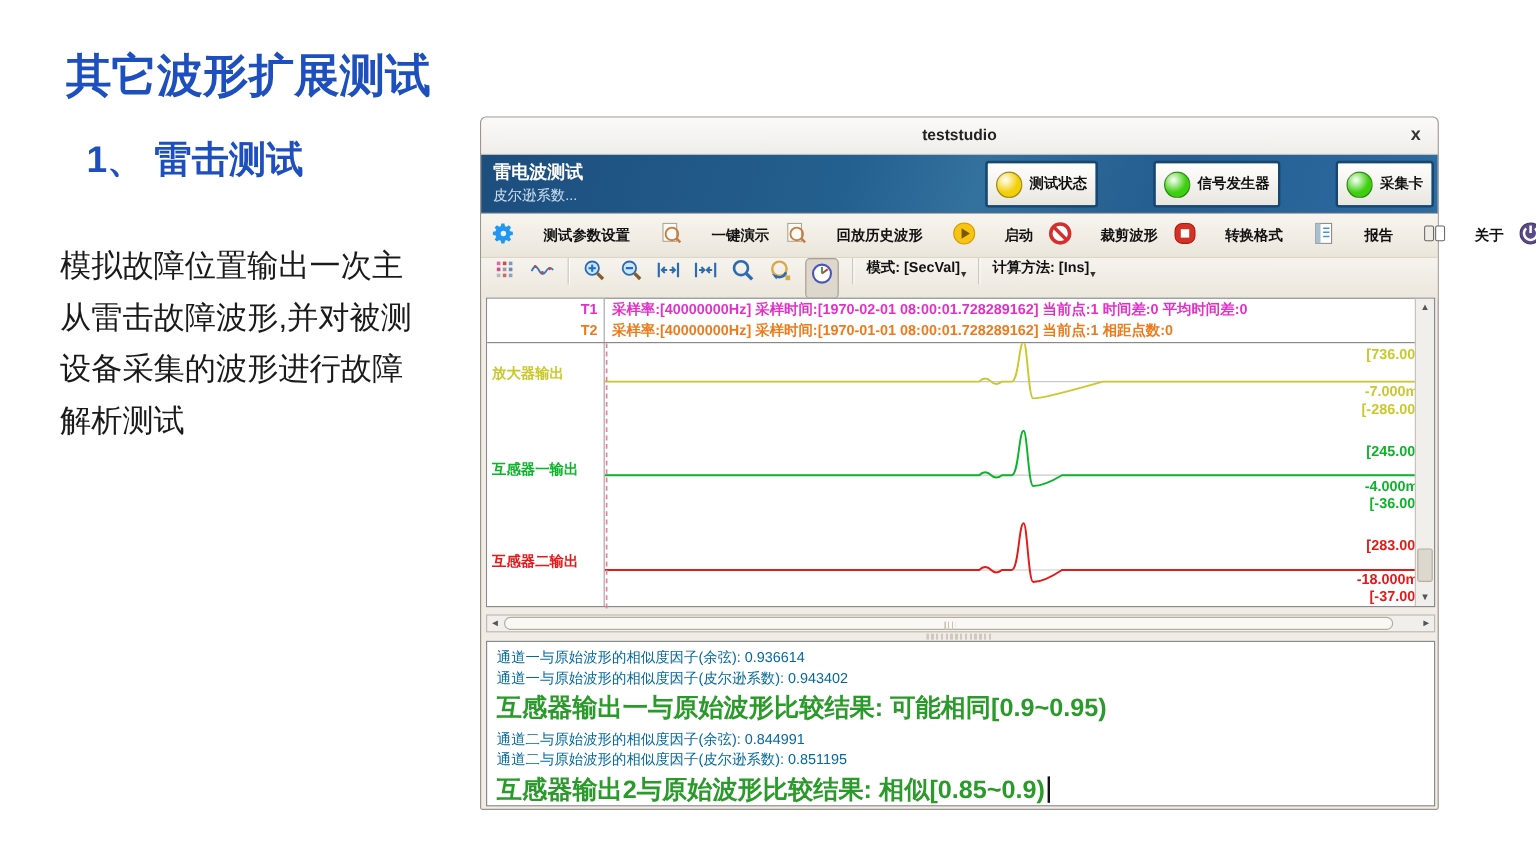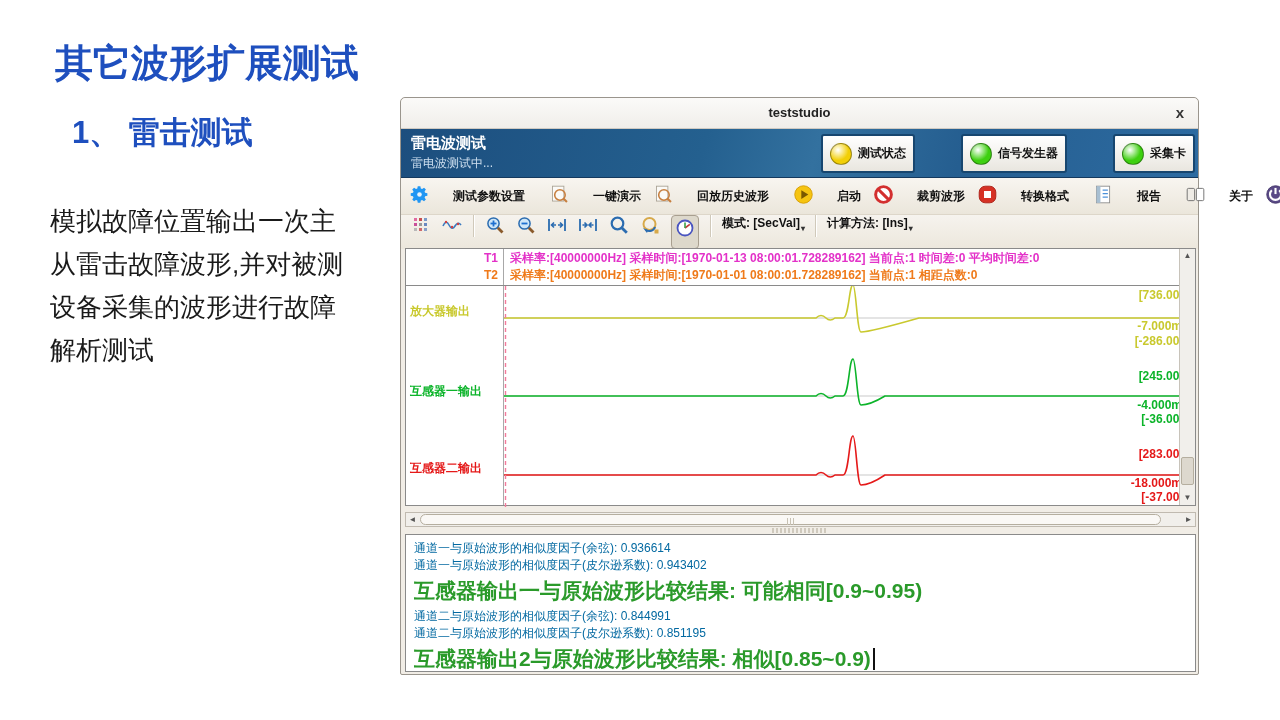--- a/index.html
+++ b/index.html
@@ -82,21 +82,21 @@
 
 <div class="win">
 
   <div class="titlebar">
     <span class="t-text">teststudio</span>
     <span class="close">x</span>
   </div>
 
   <div class="hdr">
     <div class="hdr-title">雷电波测试</div>
-    <div class="hdr-sub">雷电波测试中...</div>
+    <div class="hdr-sub">皮尔逊系数...</div>
     <div class="status-group">
       <div class="status-btn">
         <span class="lamp" style="background: radial-gradient(circle at 35% 30%, rgb(255, 255, 255) 0%, rgb(242, 207, 6) 55%, rgb(242, 207, 6) 100%); border: 1px solid rgba(0, 0, 0, 0.35);"></span>
         <span>测试状态</span>
       </div>
       <div class="status-btn">
         <span class="lamp" style="background: radial-gradient(circle at 35% 30%, rgb(255, 255, 255) 0%, rgb(62, 208, 16) 55%, rgb(62, 208, 16) 100%); border: 1px solid rgba(0, 0, 0, 0.35);"></span>
         <span>信号发生器</span>
       </div>
       <div class="status-btn">
@@ -244,21 +244,21 @@
     <span class="mode-btn"><span>模式: [SecVal]</span><span class="caret-sm">▾</span></span>
     <div class="sep"></div>
     <span class="mode-btn"><span>计算方法: [Ins]</span><span class="caret-sm">▾</span></span>
   </div>
 
   <div class="waveframe">
     <div class="labelcol"></div>
     <div class="infopanel">
       <div class="t-row" style="top:1px;">
         <span class="t-label" style="color: rgb(227, 49, 200);">T1</span>
-        <span class="t-text" style="color: rgb(227, 49, 200);">采样率:[40000000Hz] 采样时间:[1970-01-13 08:00:01.728289162] 当前点:1 时间差:0 平均时间差:0</span>
+        <span class="t-text" style="color: rgb(227, 49, 200);">采样率:[40000000Hz] 采样时间:[1970-02-01 08:00:01.728289162] 当前点:1 时间差:0 平均时间差:0</span>
       </div>
       <div class="t-row" style="top:18px;">
         <span class="t-label" style="color: rgb(239, 122, 26);">T2</span>
         <span class="t-text" style="color: rgb(239, 122, 26);">采样率:[40000000Hz] 采样时间:[1970-01-01 08:00:01.728289162] 当前点:1 相距点数:0</span>
       </div>
     </div>
 
     <span class="ch-label ch-r" style="top: 40px; color: rgb(201, 201, 46);">[736.000]</span>
     <span class="ch-label ch-l" style="top: 56px; color: rgb(201, 201, 46);">放大器输出</span>
     <span class="ch-label ch-r" style="top: 71px; color: rgb(201, 201, 46);">-7.000mV</span>

